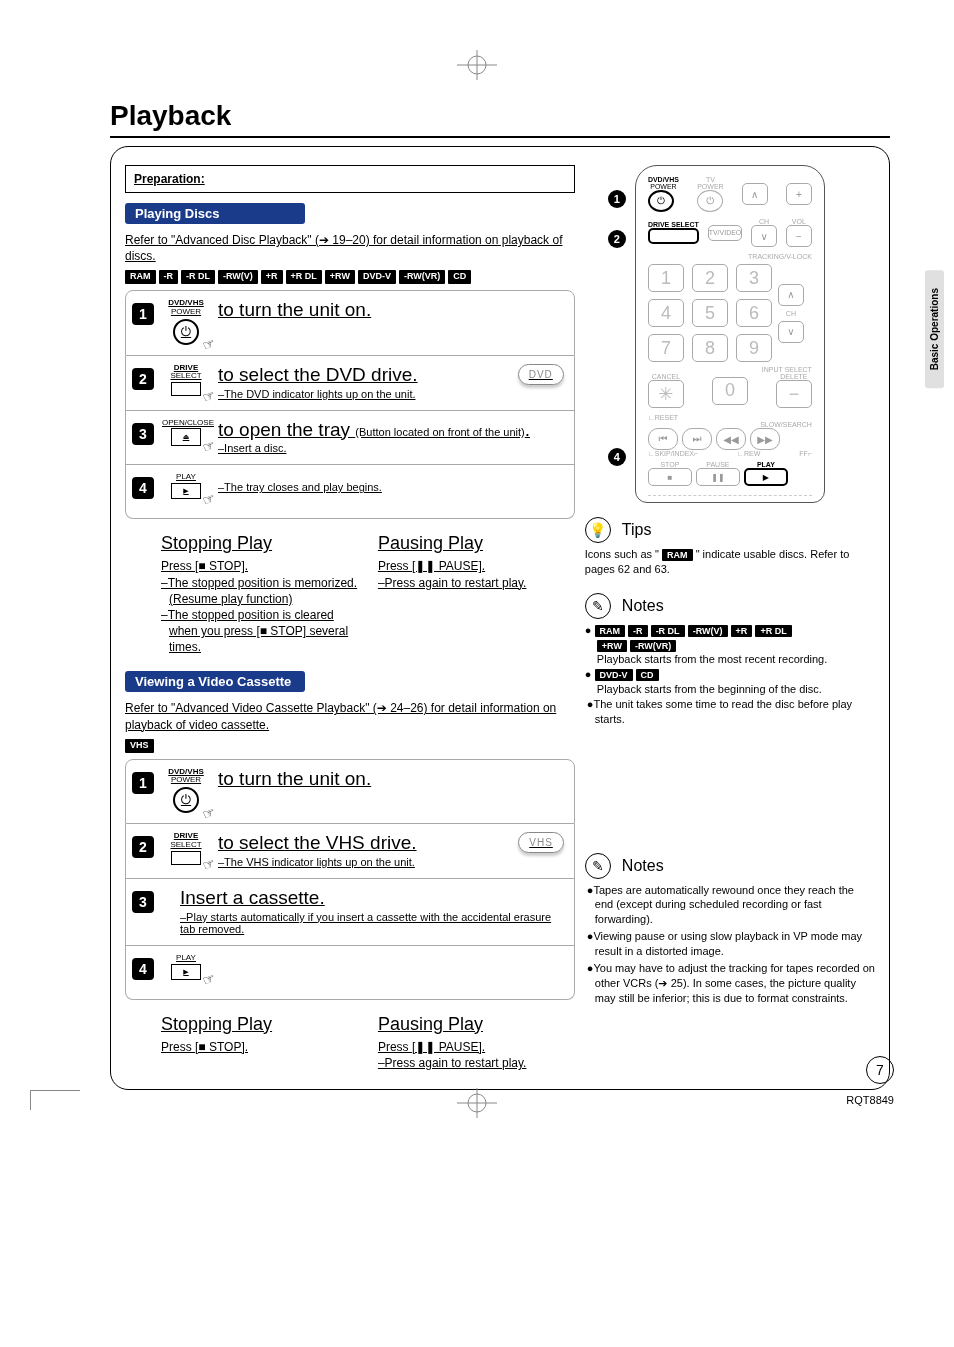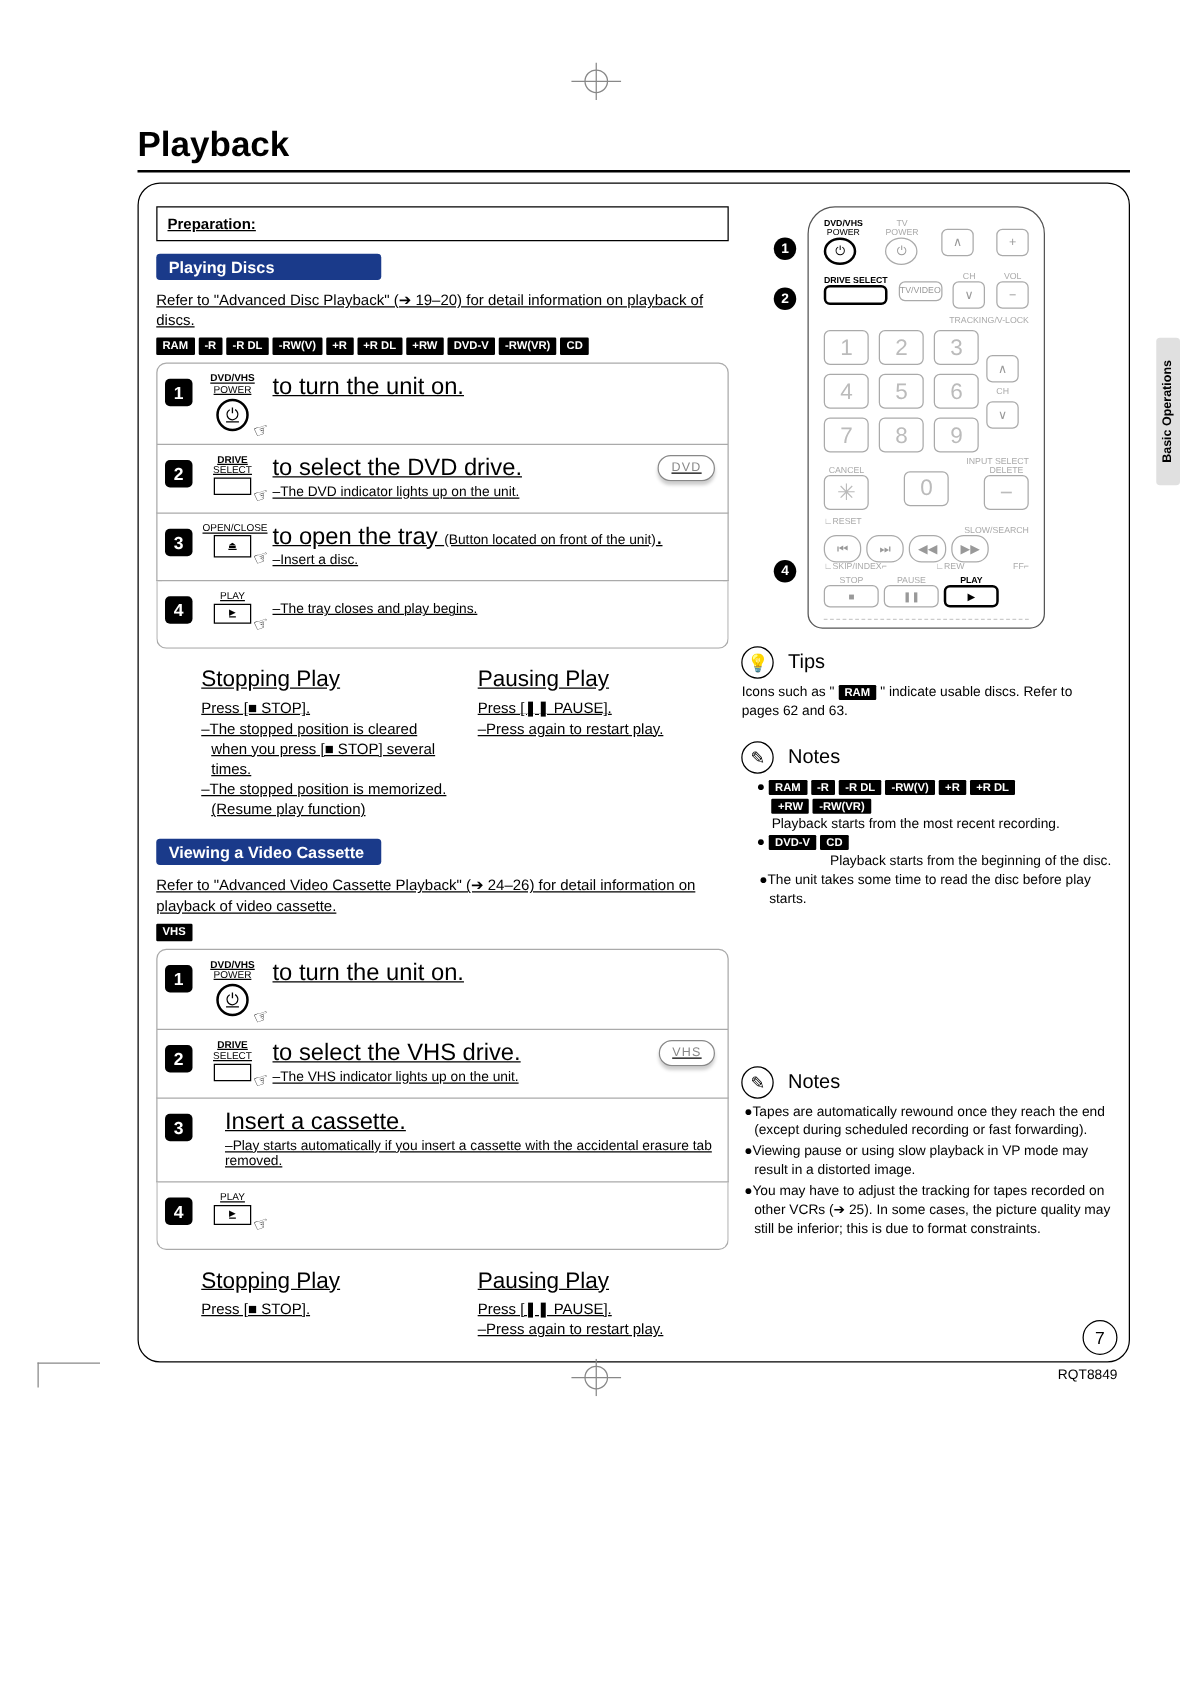--- a/index.html
+++ b/index.html
@@ -5,21 +5,21 @@
   * { box-sizing: border-box; margin: 0; padding: 0; }
   body {
     font-family: Arial, Helvetica, sans-serif;
     background: #fff;
     width: 954px;
     margin: 0 auto;
     color: #000;
     position: relative;
   }
   .page {
-    padding: 100px 50px 40px 110px;
+    padding: 100px 64px 40px 110px;
     position: relative;
   }
   .page-title {
     font-size: 28px;
     font-weight: bold;
     border-bottom: 2px solid #000;
     padding-bottom: 4px;
     margin-bottom: 8px;
   }
   .main-frame {
@@ -259,22 +259,22 @@
         <div class="step-text">
           <div class="step-note" style="margin-top:8px;">–The tray closes and play begins.</div>
         </div>
       </div>
 
       <div class="two-col">
         <div>
           <div class="sub-title">Stopping Play</div>
           <div class="sub-body">
             <span class="indent">Press [■ STOP].</span>
+            <span class="indent">–The stopped position is memorized. (Resume play function)</span>
             <span class="indent">–The stopped position is cleared when you press [■ STOP] several times.</span>
-            <span class="indent">–The stopped position is memorized. (Resume play function)</span>
           </div>
         </div>
         <div>
           <div class="sub-title">Pausing Play</div>
           <div class="sub-body">
             <span class="indent">Press [❚❚ PAUSE].</span>
             <span class="indent">–Press again to restart play.</span>
           </div>
         </div>
       </div>
@@ -459,37 +459,37 @@
         <span class="side-icon">💡</span>
         <span class="side-head">Tips</span>
         <div class="notes-body" style="margin-top:4px;">
           <span>Icons such as " </span><span class="chip">RAM</span><span> " indicate usable discs. Refer to pages 62 and 63.</span>
         </div>
       </div>
 
       <div style="margin-bottom:16px;">
         <span class="side-icon">✎</span>
         <span class="side-head">Notes</span>
-        <div class="notes-body" style="margin-top:4px;margin-left:12px;">
+        <div class="notes-body" style="margin-top:4px;">
           <div>● <span class="chip">RAM</span>
             <span class="chip">-R</span>
             <span class="chip">-R DL</span>
             <span class="chip">-RW(V)</span>
             <span class="chip">+R</span>
             <span class="chip">+R DL</span>
           </div>
           <div style="padding-left:12px;">
             <span class="chip">+RW</span>
             <span class="chip">-RW(VR)</span>
           </div>
           <div style="padding-left:12px;">Playback starts from the most recent recording.</div>
           <div>● <span class="chip">DVD-V</span>
             <span class="chip">CD</span>
           </div>
-          <div style="padding-left:12px;text-align:right;">Playback starts from the beginning of the disc.</div>
+          <div style="padding-left:12px;">Playback starts from the beginning of the disc.</div>
           <span class="bullet">●<span>The unit takes some time to read the disc before play starts.</span></span>
         </div>
       </div>
 
       <div style="height:110px;"></div>
 
       <div>
         <span class="side-icon">✎</span>
         <span class="side-head">Notes</span>
         <div class="notes-body" style="margin-top:4px;">

